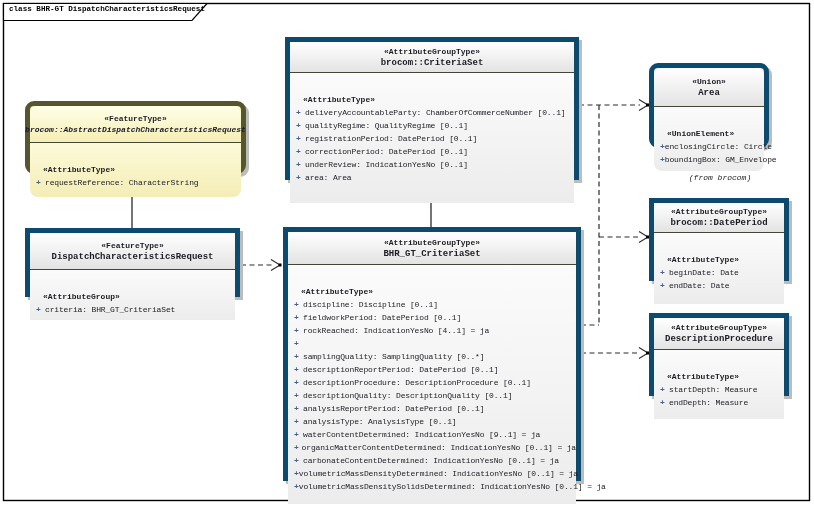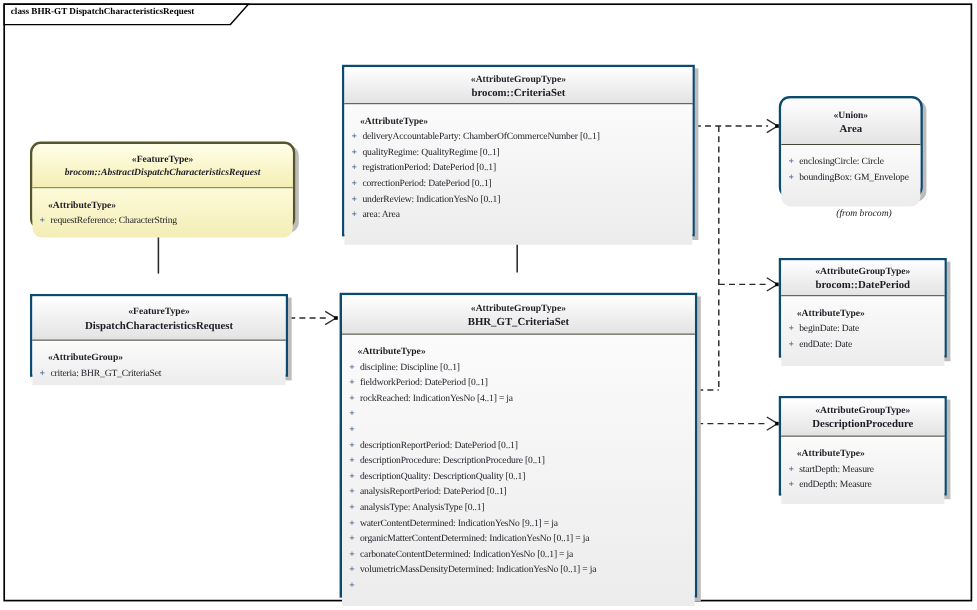--- a/index.html
+++ b/index.html
@@ -1,30 +1,30 @@
 <!DOCTYPE html>
 <html><head>
 <meta charset="utf-8">
 <style>
   html,body{margin:0;padding:0;background:#fff;}
   #stage{position:relative;width:814px;height:508px;background:#ffffff;
-         font-family:Liberation Serif, serif;color:#1c1c24;overflow:hidden;}
+         font-family:Liberation Mono, monospace;color:#1c1c24;overflow:hidden;}
   #connectors{position:absolute;left:0;top:0;width:814px;height:508px;}
   .frame-title{position:absolute;left:9px;top:5px;font-size:7.6px;font-weight:bold;color:#000;white-space:nowrap;}
 
-  .box{position:absolute;border:2px solid #0c4a6e;background:#f1f1f1;
-       box-shadow:3px 3px 0 #bcbcbc;box-sizing:border-box;margin-top:17px;}
+  .box{position:absolute;border:5px solid #0c4a6e;background:#f1f1f1;
+       box-shadow:3px 3px 0 #bcbcbc;box-sizing:border-box;}
   .box .hd{display:flex;flex-direction:column;justify-content:center;align-items:center;
            border-bottom:1px solid #45453a;background:linear-gradient(#ffffff,#e3e3e3);
            text-align:center;box-sizing:border-box;}
   .box .st{font-size:8px;font-weight:bold;line-height:11px;}
   .box .nm{font-size:9px;font-weight:bold;line-height:12px;white-space:nowrap;}
   .box .nm.small{font-size:8px;}
   .box .nm.ital{font-style:italic;}
-  .box .bd{padding-top:7px;background:linear-gradient(#fbfbfb,#ececec);}
+  .box .bd{padding-top:20px;background:linear-gradient(#fbfbfb,#ececec);}
   .bst{font-size:8px;font-weight:bold;line-height:13px;padding-left:13px;white-space:nowrap;}
   .attr-row{display:flex;line-height:13px;white-space:nowrap;}
   .attr-row .vis{width:15px;padding-left:6px;font-size:8px;color:#46618c;font-weight:bold;box-sizing:border-box;}
   .attr-row .txt{font-size:8px;letter-spacing:-0.15px;}
 
   .rounded{border-radius:9px;}
   .rounded .hd{border-radius:8px 8px 0 0;}
   .rounded .bd{border-radius:0 0 8px 8px;}
   .yellow{background:#fbf6cb;border-color:#55552e;}
   .yellow .hd{background:linear-gradient(#ffffe8,#f5eeb4);}
@@ -156,20 +156,21 @@
           </div>
           <div class="attr-row">
             <span class="vis">+</span>
             <span class="txt">rockReached: IndicationYesNo [4..1] = ja</span>
           </div>
           <div class="attr-row">
             <span class="vis">+</span>
           </div>
           <div class="attr-row">
             <span class="vis">+</span>
+            <span class="txt">samplingQuality: SamplingQuality [0..*]</span>
           </div>
           <div class="attr-row">
             <span class="vis">+</span>
             <span class="txt">descriptionReportPeriod: DatePeriod [0..1]</span>
           </div>
           <div class="attr-row">
             <span class="vis">+</span>
             <span class="txt">descriptionProcedure: DescriptionProcedure [0..1]</span>
           </div>
           <div class="attr-row">
@@ -195,31 +196,33 @@
           <div class="attr-row">
             <span class="vis">+</span>
             <span class="txt">carbonateContentDetermined: IndicationYesNo [0..1] = ja</span>
           </div>
           <div class="attr-row">
             <span class="vis">+</span>
             <span class="txt">volumetricMassDensityDetermined: IndicationYesNo [0..1] = ja</span>
           </div>
           <div class="attr-row">
             <span class="vis">+</span>
+            <span class="txt">volumetricMassDensitySolidsDetermined: IndicationYesNo [0..1] = ja</span>
           </div>
         </div>
     </div>
   </div>
 
   <div class="box rounded" style="left:649px;top:63px;width:120px;height:85px">
     <div class="hd" style="height:39px">
       <div class="st">«Union»</div>
       <div class="nm">Area</div>
     </div>
     <div class="bd" style="height:44px">
+      <div class="bst">«UnionElement»</div>
       <div>
           <div class="attr-row">
             <span class="vis">+</span>
             <span class="txt">enclosingCircle: Circle</span>
           </div>
           <div class="attr-row">
             <span class="vis">+</span>
             <span class="txt">boundingBox: GM_Envelope</span>
           </div>
         </div>

